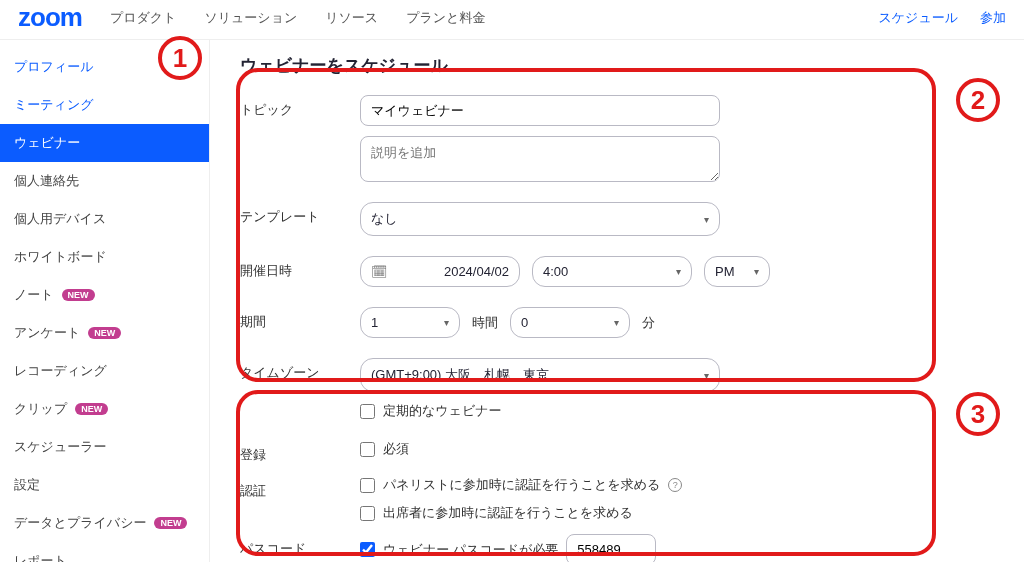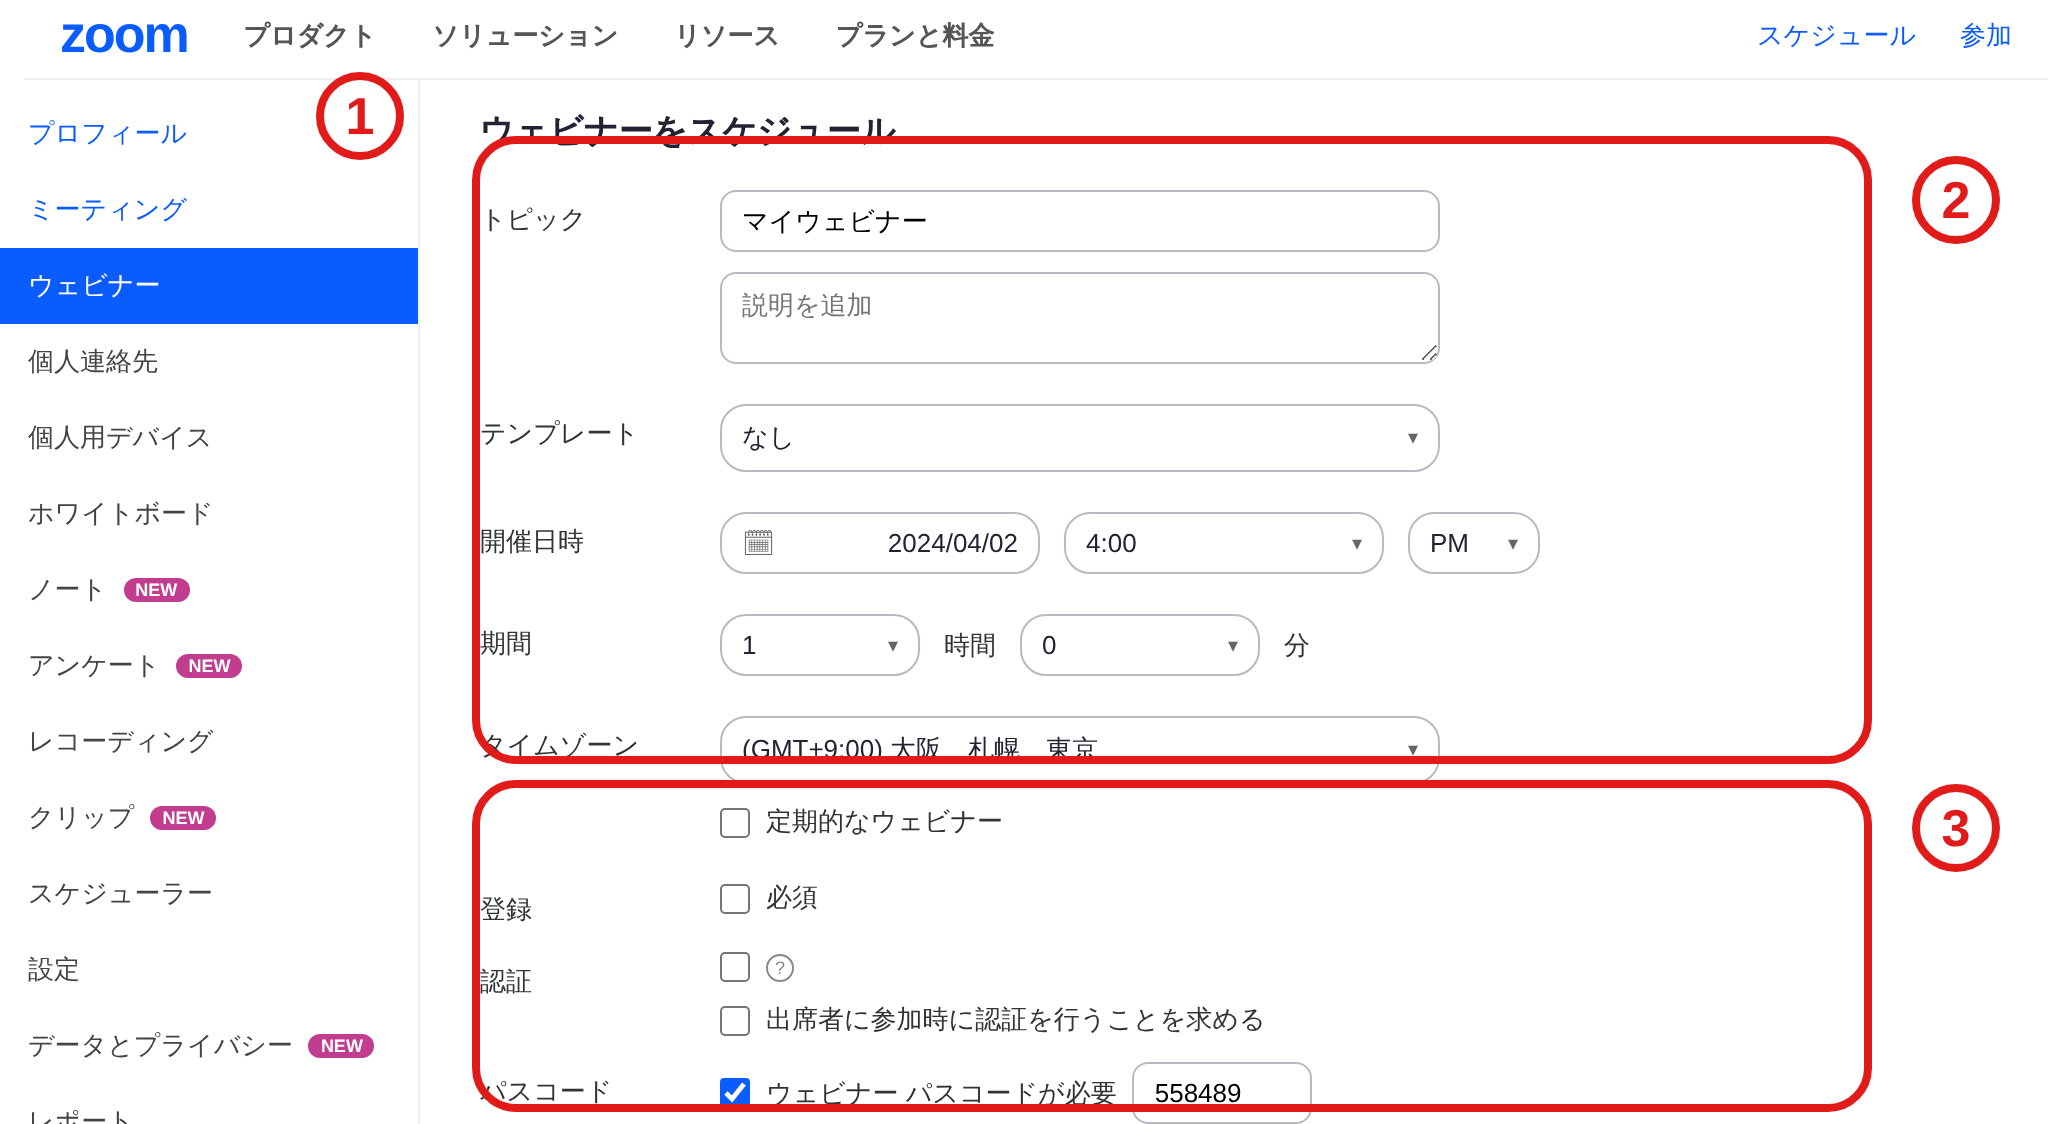--- a/index.html
+++ b/index.html
@@ -12,31 +12,30 @@
     height: 562px;
     overflow: hidden;
     position: relative;
   }
   
   .topnav {
     display: flex;
     align-items: center;
     padding: 2px 18px 6px 18px;
     border-bottom: 1px solid #eee;
-    margin-left: 12px;
   }
   .logo {
     color: #0b5cff;
     font-weight: 900;
     font-size: 26px;
     letter-spacing: -1px;
     margin-right: 28px;
     font-family: Arial, sans-serif;
   }
-  .topnav-links { display: flex; gap: 28px; font-weight: bold; }
+  .topnav-links { display: flex; gap: 28px; }
   .topnav-link { color: #555; font-size: 13px; cursor: pointer; }
   .topnav-right { margin-left: auto; display: flex; gap: 22px; }
   .topnav-right .link { color: #0b5cff; font-size: 13px; cursor: pointer; }
 
   
   .layout { display: flex; height: calc(100% - 30px); }
 
   
   .sidebar {
     width: 210px;
@@ -309,20 +308,21 @@
           <span>必須</span>
         </div>
       </div>
     </div>
 
     <div class="form-row tight">
       <div class="form-label">認証</div>
       <div class="form-field">
         <div class="check-row">
           <input type="checkbox" style="">
+          <span>パネリストに参加時に認証を行うことを求める</span>
           <span class="help-icon">?</span>
         </div>
         <div class="check-row">
           <input type="checkbox" style="">
           <span>出席者に参加時に認証を行うことを求める</span>
         </div>
       </div>
     </div>
 
     <div class="form-row tight">

